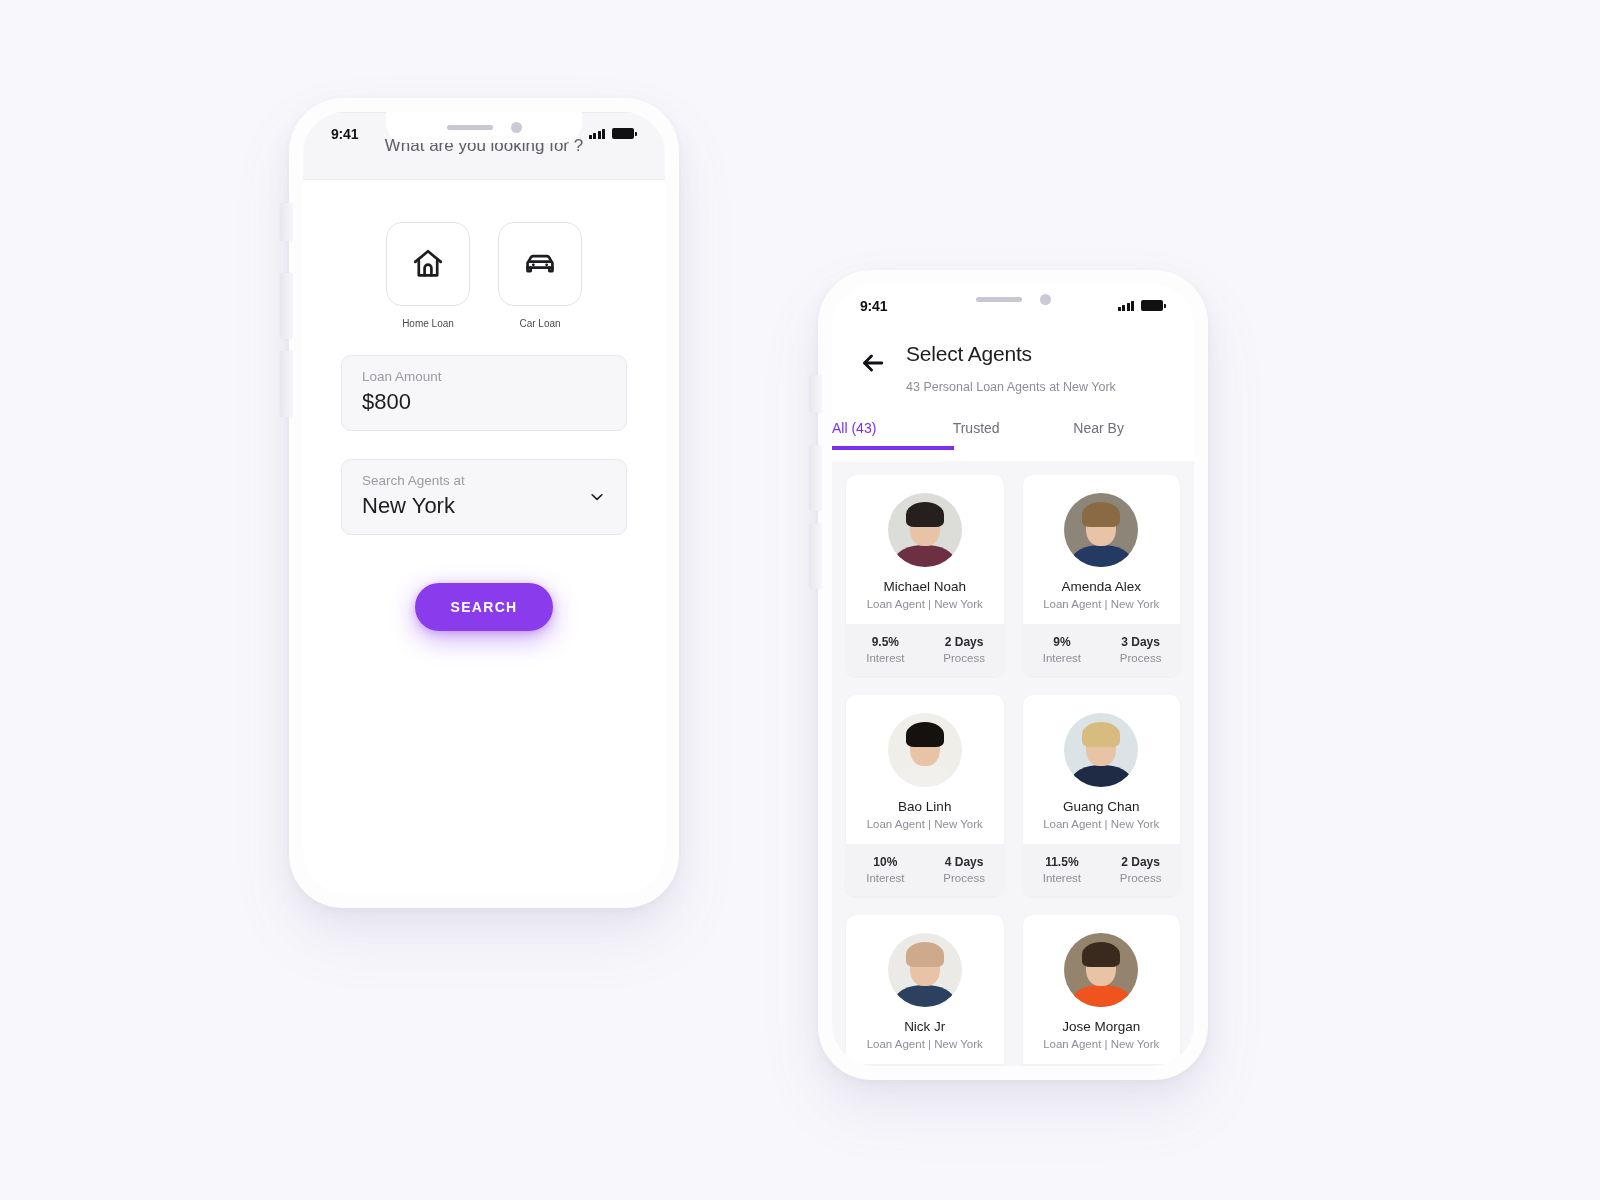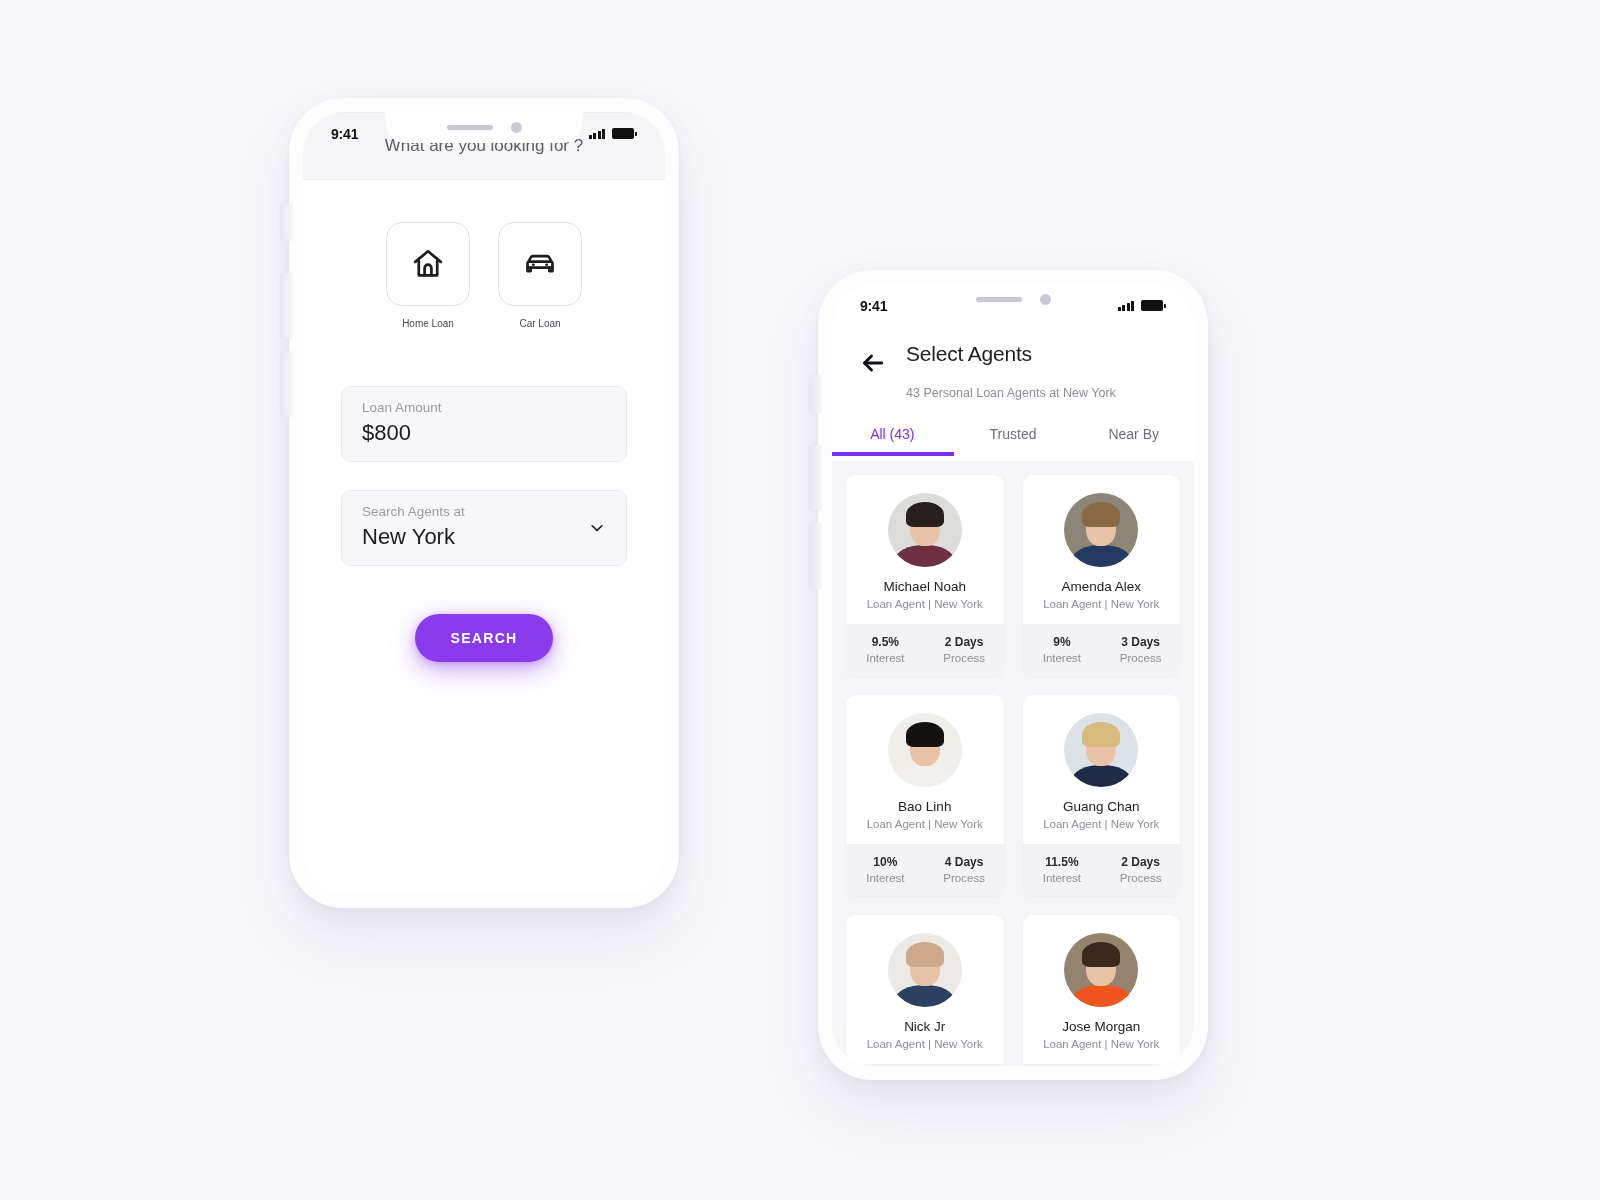--- a/index.html
+++ b/index.html
@@ -218,21 +218,21 @@
   }
 
   .field {
     margin: 0 38px;
     background: #f7f7f9;
     border: 1px solid #e6e6ec;
     border-radius: 10px;
     padding: 13px 20px 15px 20px;
     position: relative;
   }
-  .field.first { margin-top: 57px; }
+  .field.first { margin-top: 26px; }
   .field.second { margin-top: 28px; }
   .field-label {
     font-size: 13.5px;
     color: #9b9ba3;
     margin-bottom: 5px;
   }
   .field-value {
     font-size: 22px;
     color: #1d1d1f;
   }
@@ -277,36 +277,35 @@
     width: 30px; height: 30px;
     margin-top: 6px;
     margin-right: 18px;
     cursor: pointer;
     flex: 0 0 auto;
   }
   .agents-title {
     font-size: 21px;
     color: #1d1d1f;
     letter-spacing: -0.2px;
-    margin-bottom: 20px;
+    margin-bottom: 14px;
   }
   .agents-sub {
     font-size: 12.5px;
     color: #8e8e96;
   }
 
   .tabs {
     display: flex;
     margin-top: 26px;
     background: #fff;
     position: relative;
   }
   .tab {
     flex: 1;
-    text-align: center;
     font-size: 14px;
     color: #6f6f77;
     padding-bottom: 14px;
     cursor: pointer;
   }
   .tab.active { color: #7b2ff2; }
   .tab-underline {
     position: absolute;
     left: 0; bottom: 0;
     width: 122px; height: 4px;

